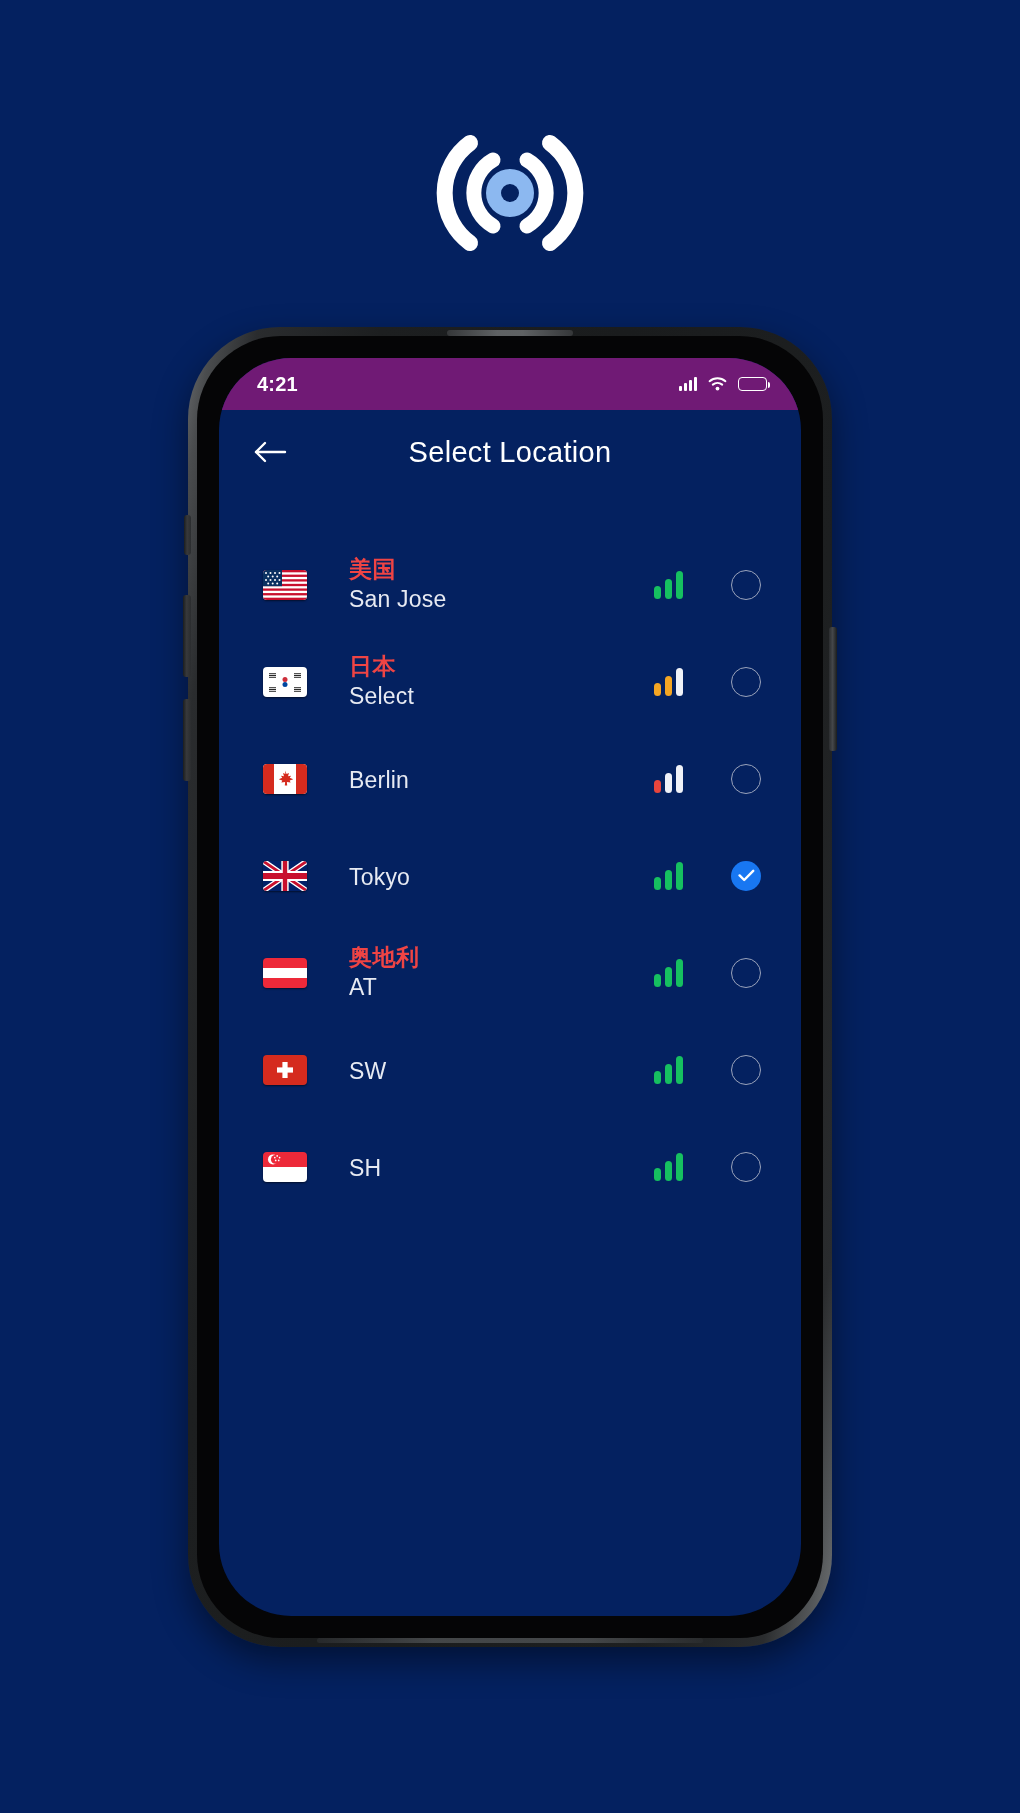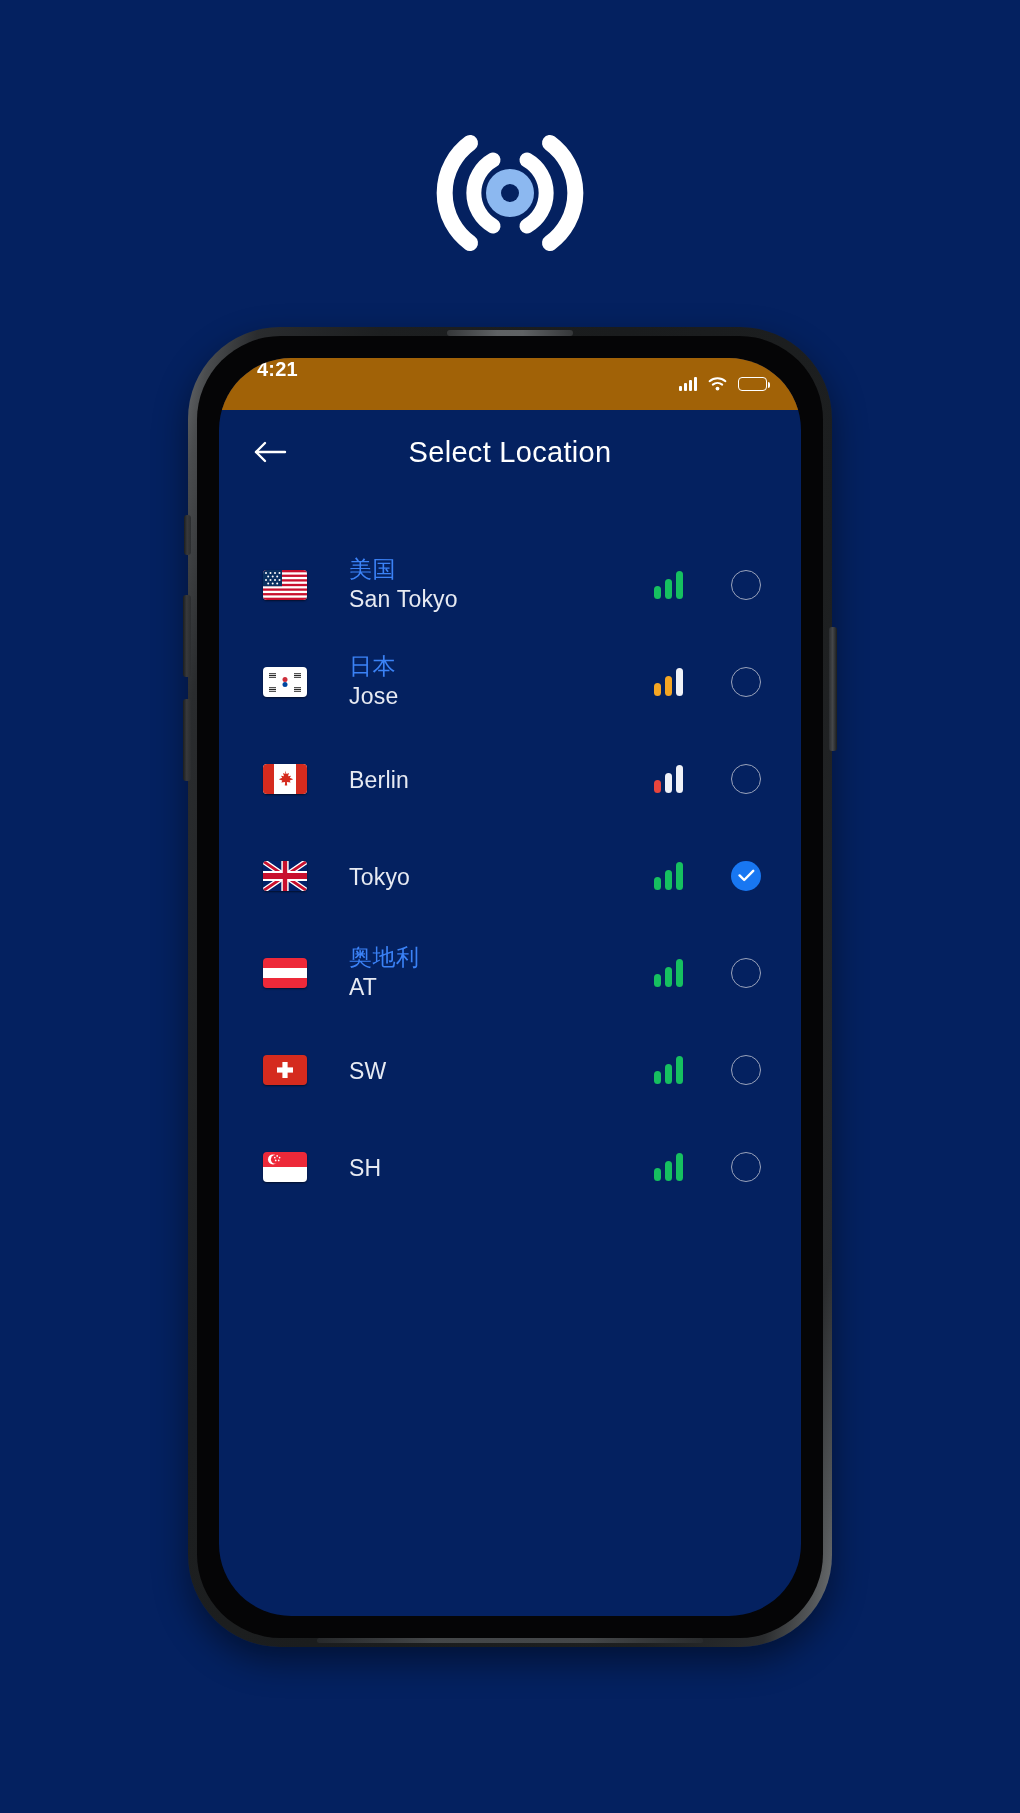--- a/index.html
+++ b/index.html
@@ -97,22 +97,23 @@
   }
   .btn-mute   { left: -4px; top: 188px; width: 7px;  height: 40px; }
   .btn-volup  { left: -5px; top: 268px; width: 8px;  height: 82px; }
   .btn-voldn  { left: -5px; top: 372px; width: 8px;  height: 82px; }
   .btn-power  { right: -5px; top: 300px; width: 8px; height: 124px;
                 background: linear-gradient(90deg,#2b2d2f,#45474a 45%,#1b1d1e); }
 
   
   .status-bar {
     height: 52px;
-    background: #a16207;
-    display: flex;
+    background: #701a75;
+    display: flex;
+    align-items: center;
     justify-content: space-between;
     padding: 0 34px 0 38px;
   }
   .status-time {
     color: #ffffff;
     font-size: 20px;
     font-weight: 700;
     letter-spacing: .2px;
   }
   .status-icons {
@@ -211,24 +212,25 @@
   }
   .flag svg { display: block; width: 100%; height: 100%; }
 
   .loc-names {
     margin-left: 42px;
     flex: 1 1 auto;
     min-width: 0;
     line-height: 1.16;
   }
   .loc-country {
-    color: #3b82f6;
+    color: #ef4444;
     font-size: 23px;
     font-family: "DejaVu Sans", "Liberation Sans", sans-serif;
     letter-spacing: .5px;
+    font-weight: bold;
   }
   .loc-city {
     color: #e7eaf2;
     font-size: 23px;
     margin-top: 3px;
     letter-spacing: .2px;
   }
 
   
   .sig {
@@ -358,21 +360,21 @@
                     <circle cx="12" cy="10" r="1"></circle>
                     <circle cx="16.5" cy="10" r="1"></circle>
                   <circle cx="5.2" cy="13.5" r="1"></circle>
                     <circle cx="9.7" cy="13.5" r="1"></circle>
                     <circle cx="14.2" cy="13.5" r="1"></circle>
                 </g>
               </svg>
             </span>
             <span class="loc-names">
               <span class="loc-country" style="display:block">美国</span>
-              <span class="loc-city" style="display:block">San Tokyo</span>
+              <span class="loc-city" style="display:block">San Jose</span>
             </span>
             <span class="sig">
               <i style="background:#16c060"></i>
                 <i style="background:#16c060"></i>
                 <i style="background:#16c060"></i>
             </span>
             <span class="radio"></span>
           </div>
 
           <div class="loc-row">
@@ -394,21 +396,21 @@
                     <rect x="6" y="22" width="7" height="1"></rect>
                     <rect x="6" y="23.8" width="7" height="1"></rect>
                   <rect x="31" y="20.2" width="7" height="1"></rect>
                     <rect x="31" y="22" width="7" height="1"></rect>
                     <rect x="31" y="23.8" width="7" height="1"></rect>
                 </g>
               </svg>
             </span>
             <span class="loc-names">
               <span class="loc-country" style="display:block">日本</span>
-              <span class="loc-city" style="display:block">Jose</span>
+              <span class="loc-city" style="display:block">Select</span>
             </span>
             <span class="sig">
               <i style="background:#f5a623"></i>
                 <i style="background:#f5a623"></i>
                 <i style="background:#f0f2f8"></i>
             </span>
             <span class="radio"></span>
           </div>
 
           <div class="loc-row">

